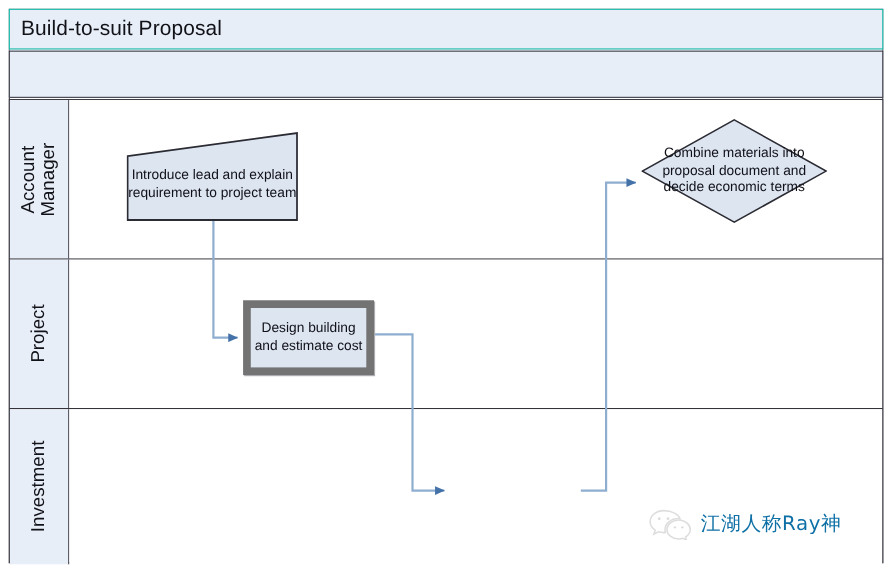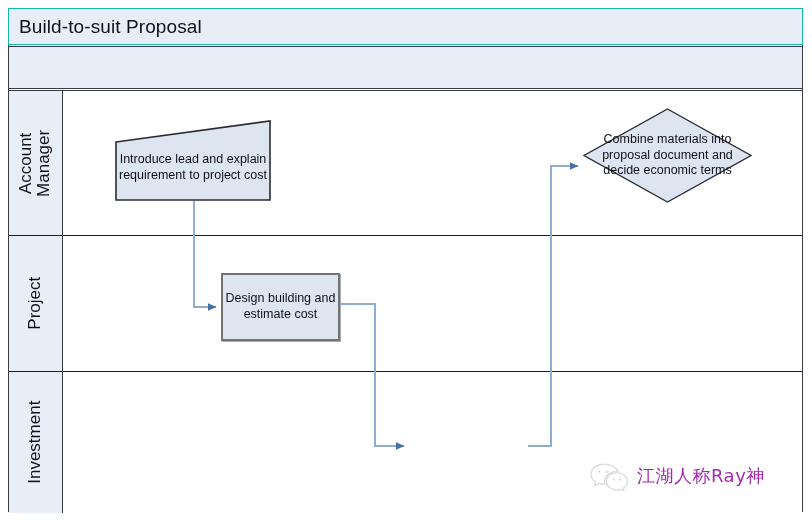--- a/index.html
+++ b/index.html
@@ -126,21 +126,21 @@
     justify-content: center;
     text-align: center;
     font-size: 12.5px;
     color: #101018;
     line-height: 1.25;
     z-index: 6;
   }
 
   .shape.rect {
     background: #dde5f1;
-    border: 2px solid #737373;
+    border: 7px solid #737373;
     box-shadow: 1px 1px 0 rgba(70,70,80,0.45);
   }
 
   .shape.manual {
     background: transparent;
     border: none;
   }
   .shape.manual .manual-label {
     position: relative;
     z-index: 2;
@@ -191,21 +191,21 @@
     z-index: 8;
     opacity: 0.95;
   }
   .wm-logo {
     width: 42px;
     height: 30px;
     margin-right: 7px;
   }
   .wm-text {
     font-size: 18px;
-    color: #a21caf;
+    color: #0369a1;
     letter-spacing: 0.5px;
     white-space: nowrap;
     font-family: "DejaVu Sans", "Liberation Sans", sans-serif;
   }
 </style>
 </head>
 <body>
 
 <div id="canvas">
 
@@ -254,21 +254,21 @@
 
     <path d="M341,304 L375,304 L375,446 L404,446" fill="none" stroke="#8faecf" stroke-width="2" marker-end="url(#arrow)"></path>
 
     <path d="M528,446 L551,446 L551,166 L578,166" fill="none" stroke="#8faecf" stroke-width="2" marker-end="url(#arrow)"></path>
   </svg>
 
   <div class="shape manual" style="left:115px; top:120px; width:156px; height:81px;">
     <svg viewBox="0 0 156 81" preserveAspectRatio="none">
       <polygon points="1,22 155,1 155,80 1,80" fill="#dde5f1" stroke="#2b2b33" stroke-width="1.6"></polygon>
     </svg>
-    <span class="manual-label">Introduce lead and explain requirement to project cost</span>
+    <span class="manual-label">Introduce lead and explain requirement to project team</span>
   </div>
 
   <div class="shape rect" style="left:221px; top:273px; width:119px; height:68px;">
     <span>Design building and estimate cost</span>
   </div>
 
 
   <div class="shape diamond" style="left:583px; top:108px; width:169px; height:95px;">
     <svg viewBox="0 0 169 95" preserveAspectRatio="none">
       <polygon points="84.5,1 168,47.5 84.5,94 1,47.5" fill="#dde5f1" stroke="#2b2b33" stroke-width="1.4"></polygon>

